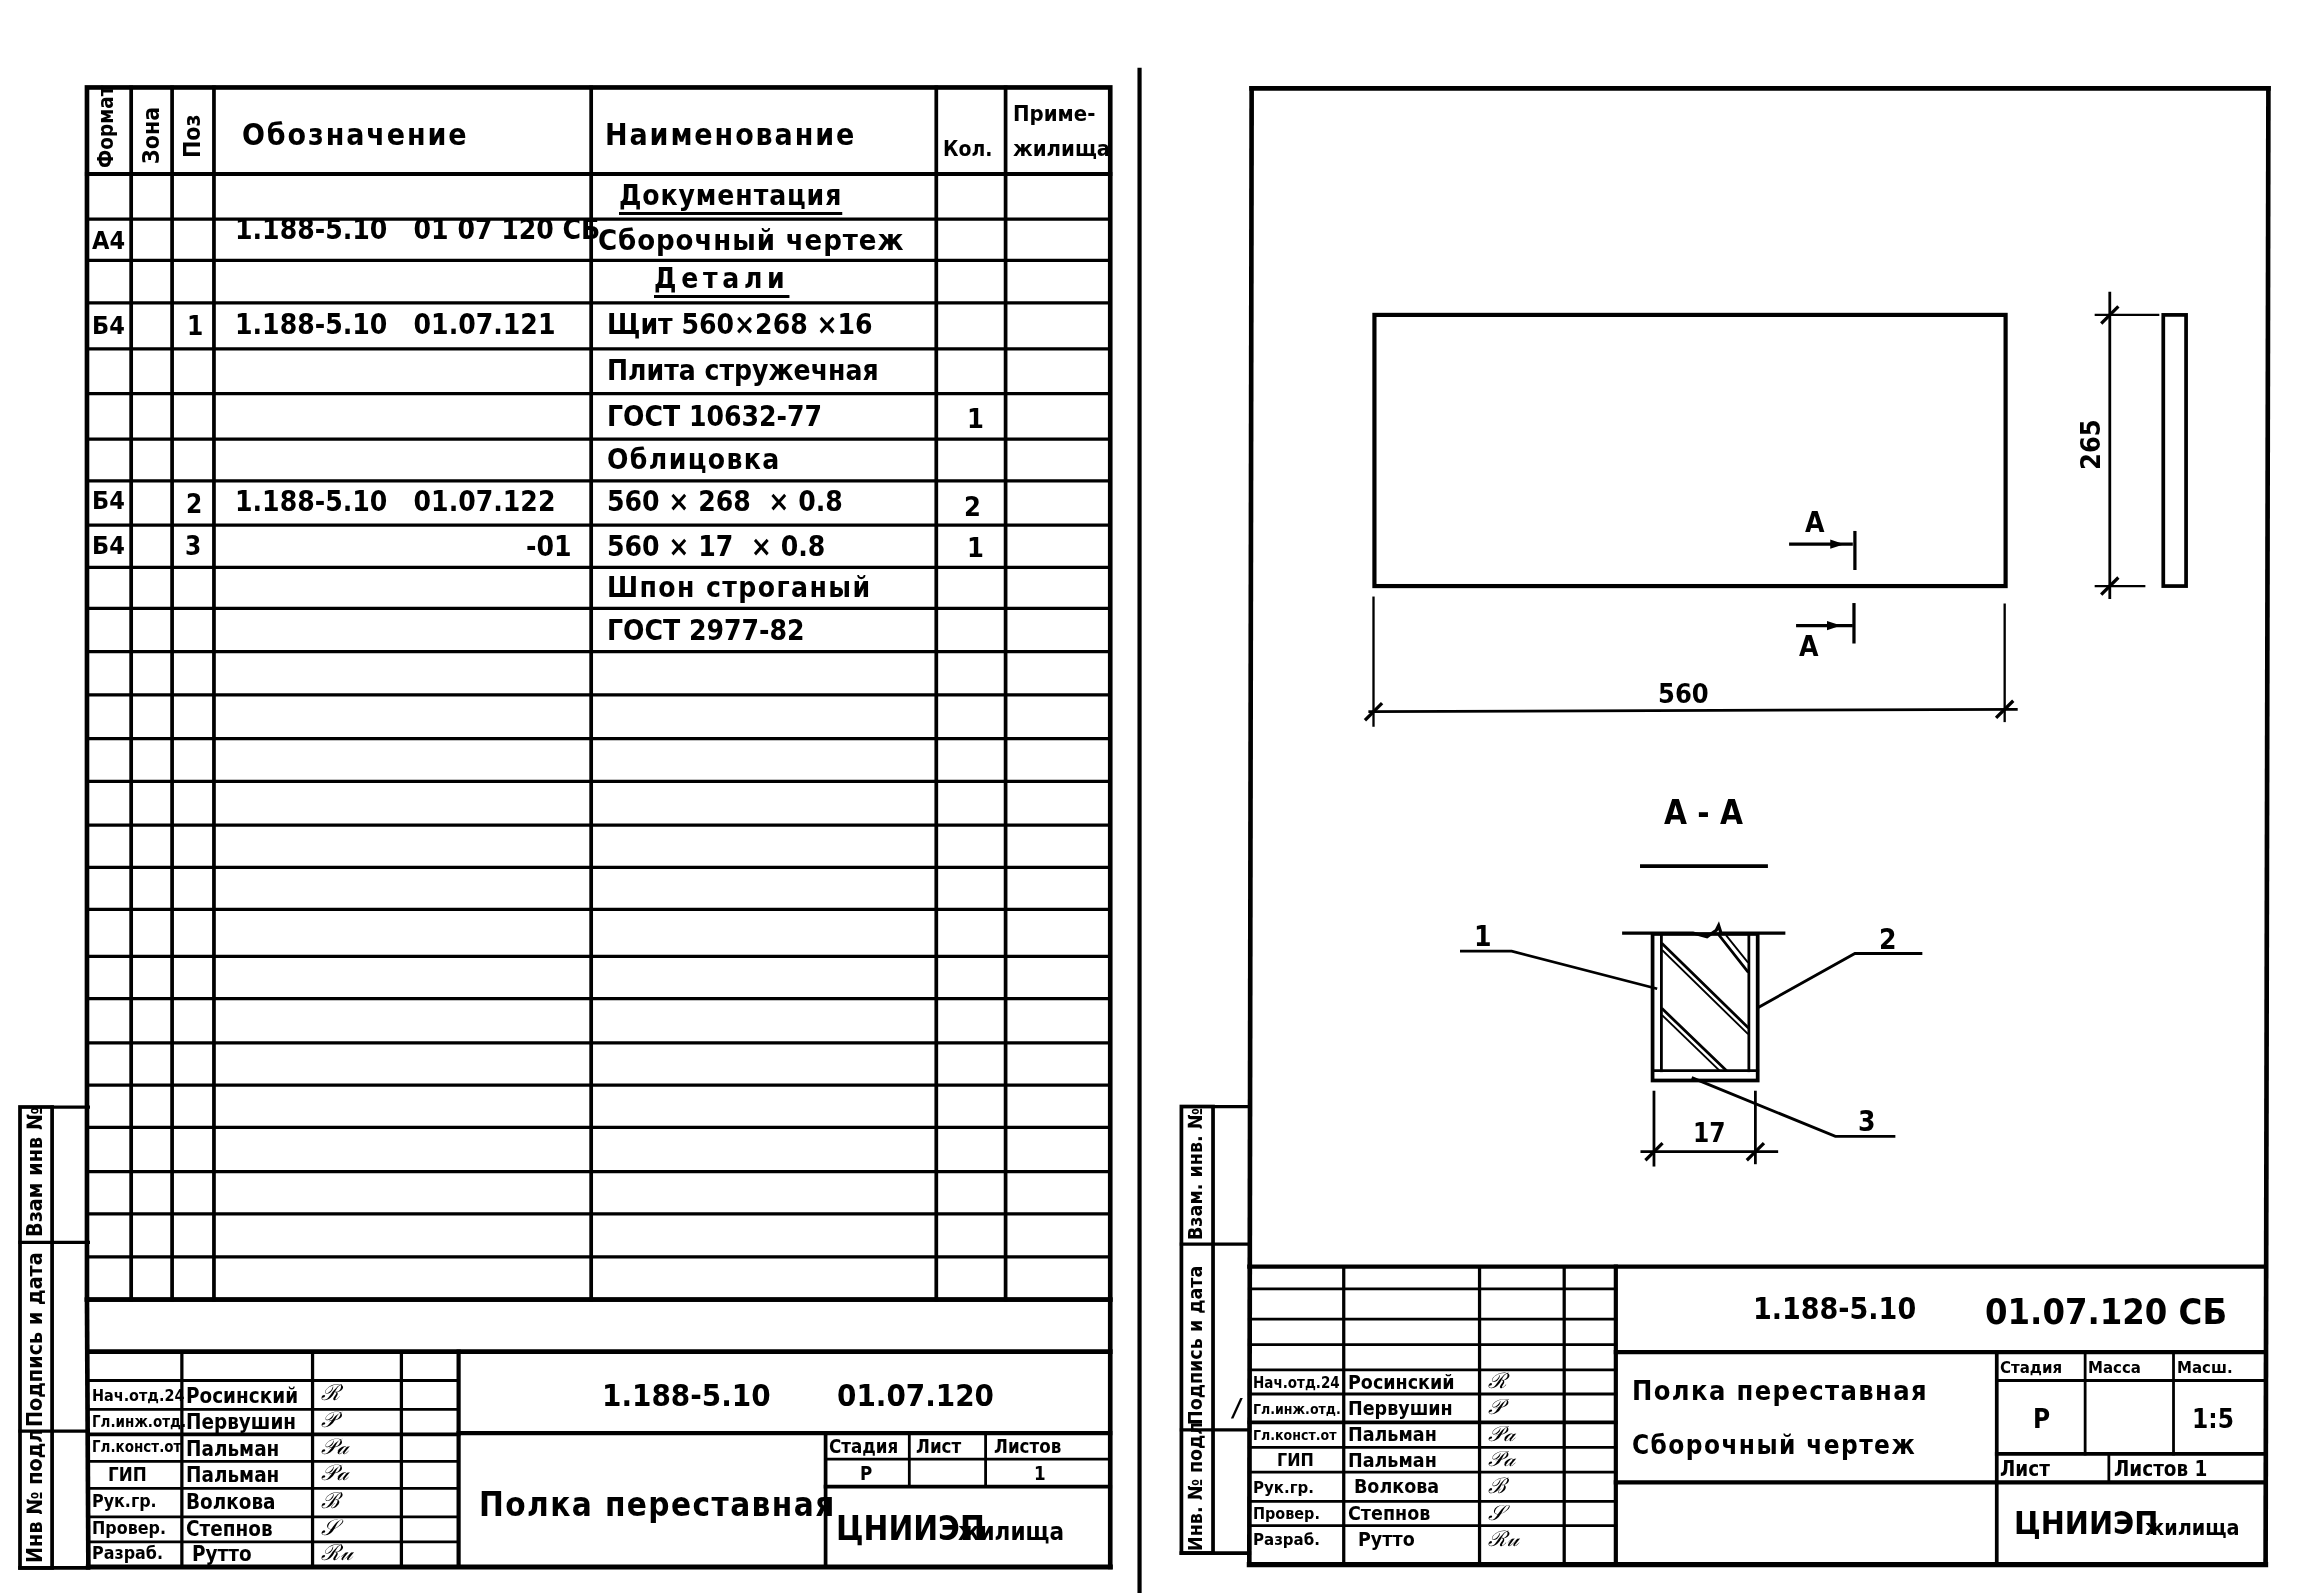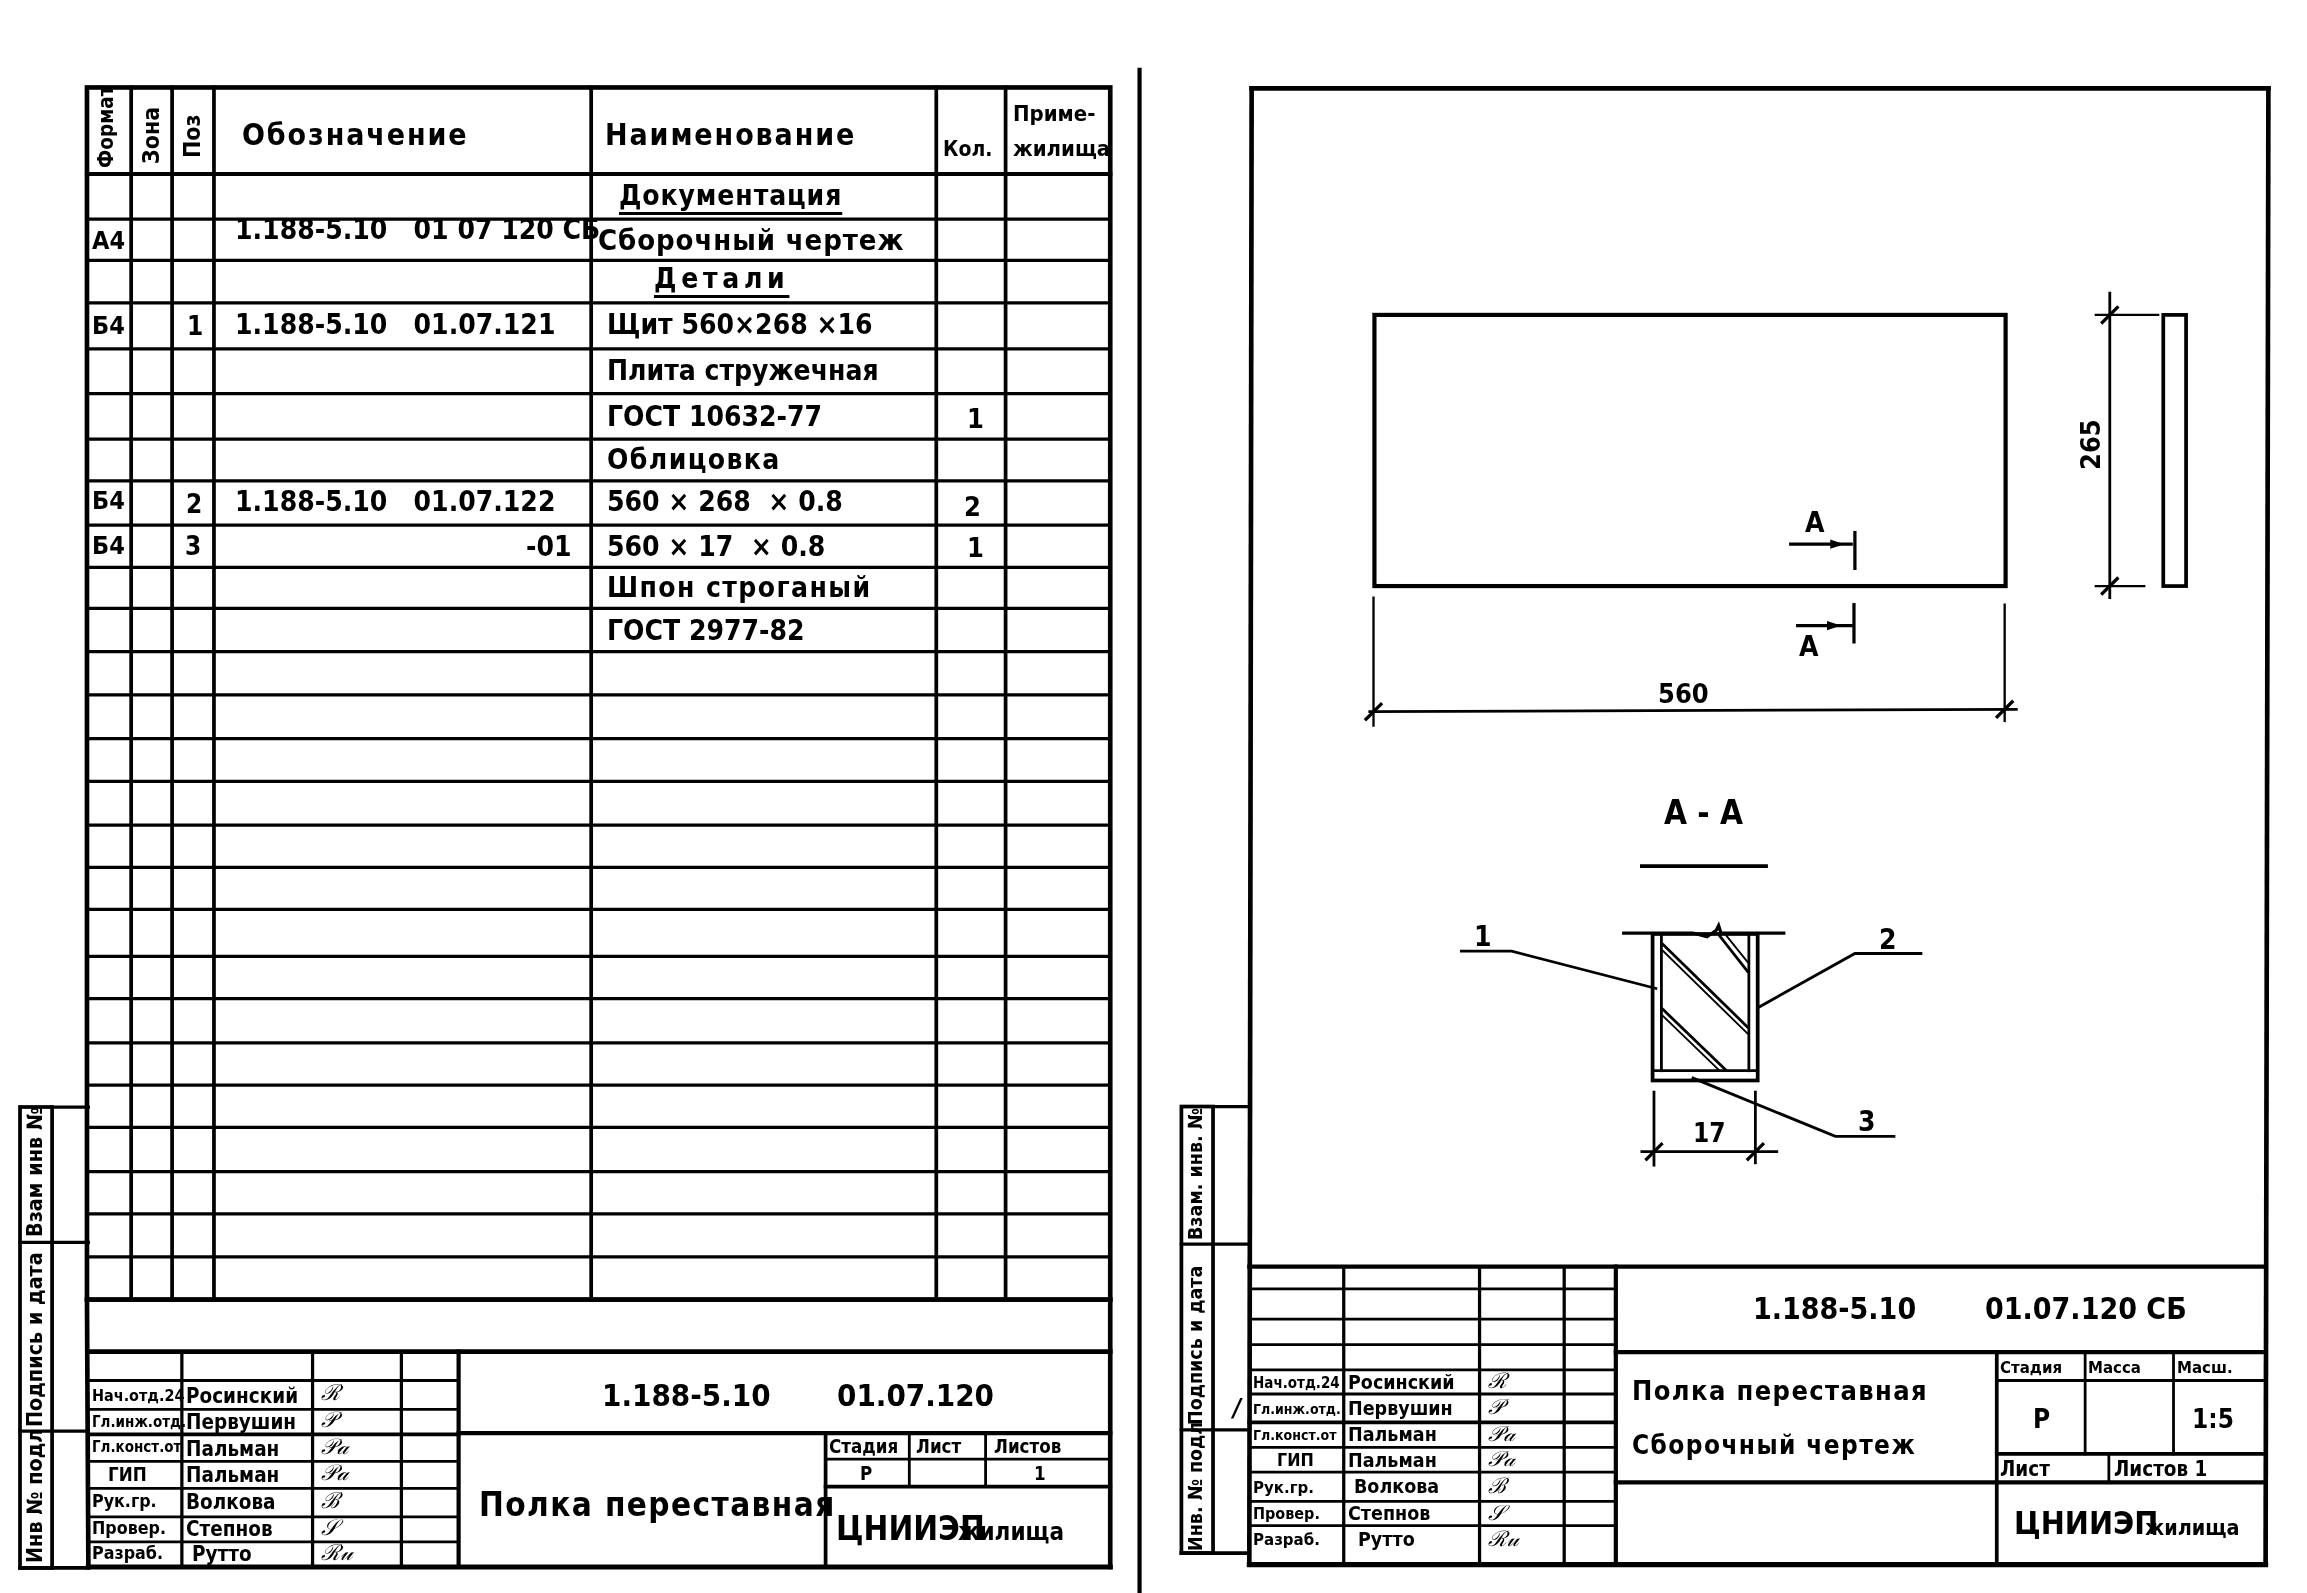--- a/index.html
+++ b/index.html
@@ -311,21 +311,21 @@
   <div class="t" style="left:1253px; top:1506px; font-size:16px;">Провер.</div>
   <div class="t" style="left:1348px; top:1504px; font-size:19.5px;">Степнов</div>
   <div class="t sig" style="left:1488px; top:1502px; font-size:21.4px;">𝒮</div>
 
   <div class="t" style="left:1253px; top:1531px; font-size:16.7px;">Разраб.</div>
   <div class="t" style="left:1358px; top:1530px; font-size:19.5px;">Рутто</div>
   <div class="t sig" style="left:1488px; top:1528px; font-size:21.4px;">ℛ𝓊</div>
 </div>
 
 <div class="t" style="left:1753px; top:1294px; font-size:30px;">1.188-5.10</div>
-<div class="t" style="left:1985px; top:1294px; font-size:30px;">01.07.120 СБ</div>
+<div class="t" style="left:1985px; top:1294px; font-size:36px;">01.07.120 СБ</div>
 <div class="t" style="left:1632px; top:1377px; font-size:27px; letter-spacing:1.4px;">Полка переставная</div>
 <div class="t" style="left:1632px; top:1432px; font-size:26px; letter-spacing:1.4px;">Сборочный чертеж</div>
 <div class="t" style="left:2000px; top:1359px; font-size:16.7px;">Стадия</div>
 <div class="t" style="left:2088px; top:1359px; font-size:16.7px;">Масса</div>
 <div class="t" style="left:2177px; top:1359px; font-size:16.7px;">Масш.</div>
 <div class="t" style="left:2033px; top:1406px; font-size:26px;">Р</div>
 <div class="t" style="left:2192px; top:1406px; font-size:26px;">1:5</div>
 <div class="t" style="left:2000px; top:1459px; font-size:20.5px;">Лист</div>
 <div class="t" style="left:2114px; top:1459px; font-size:20.5px;">Листов 1</div>
 <div class="t" style="left:2014px; top:1507px; font-size:32px;">ЦНИИЭП</div>

